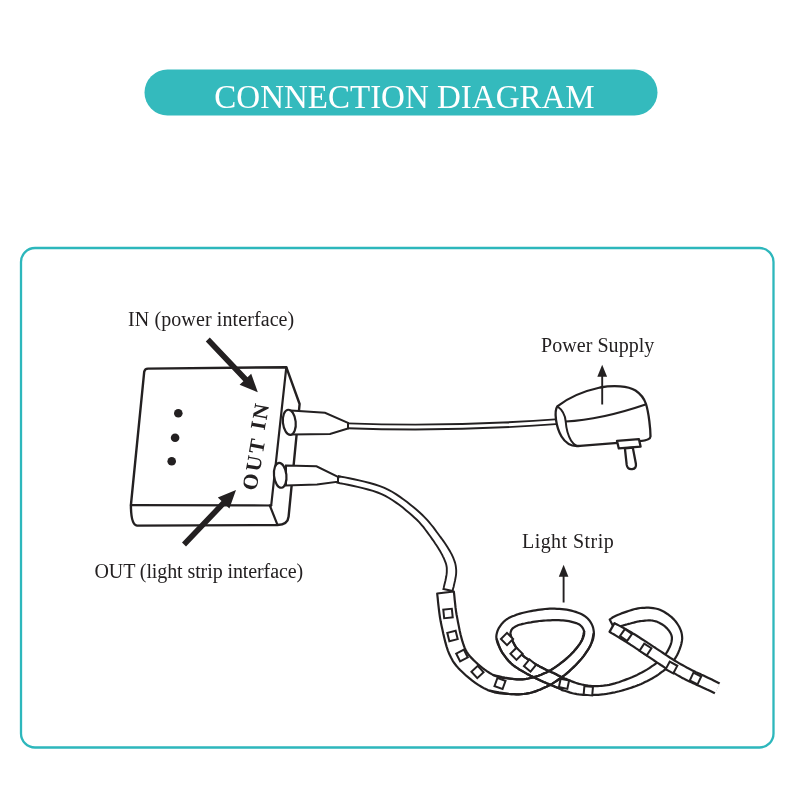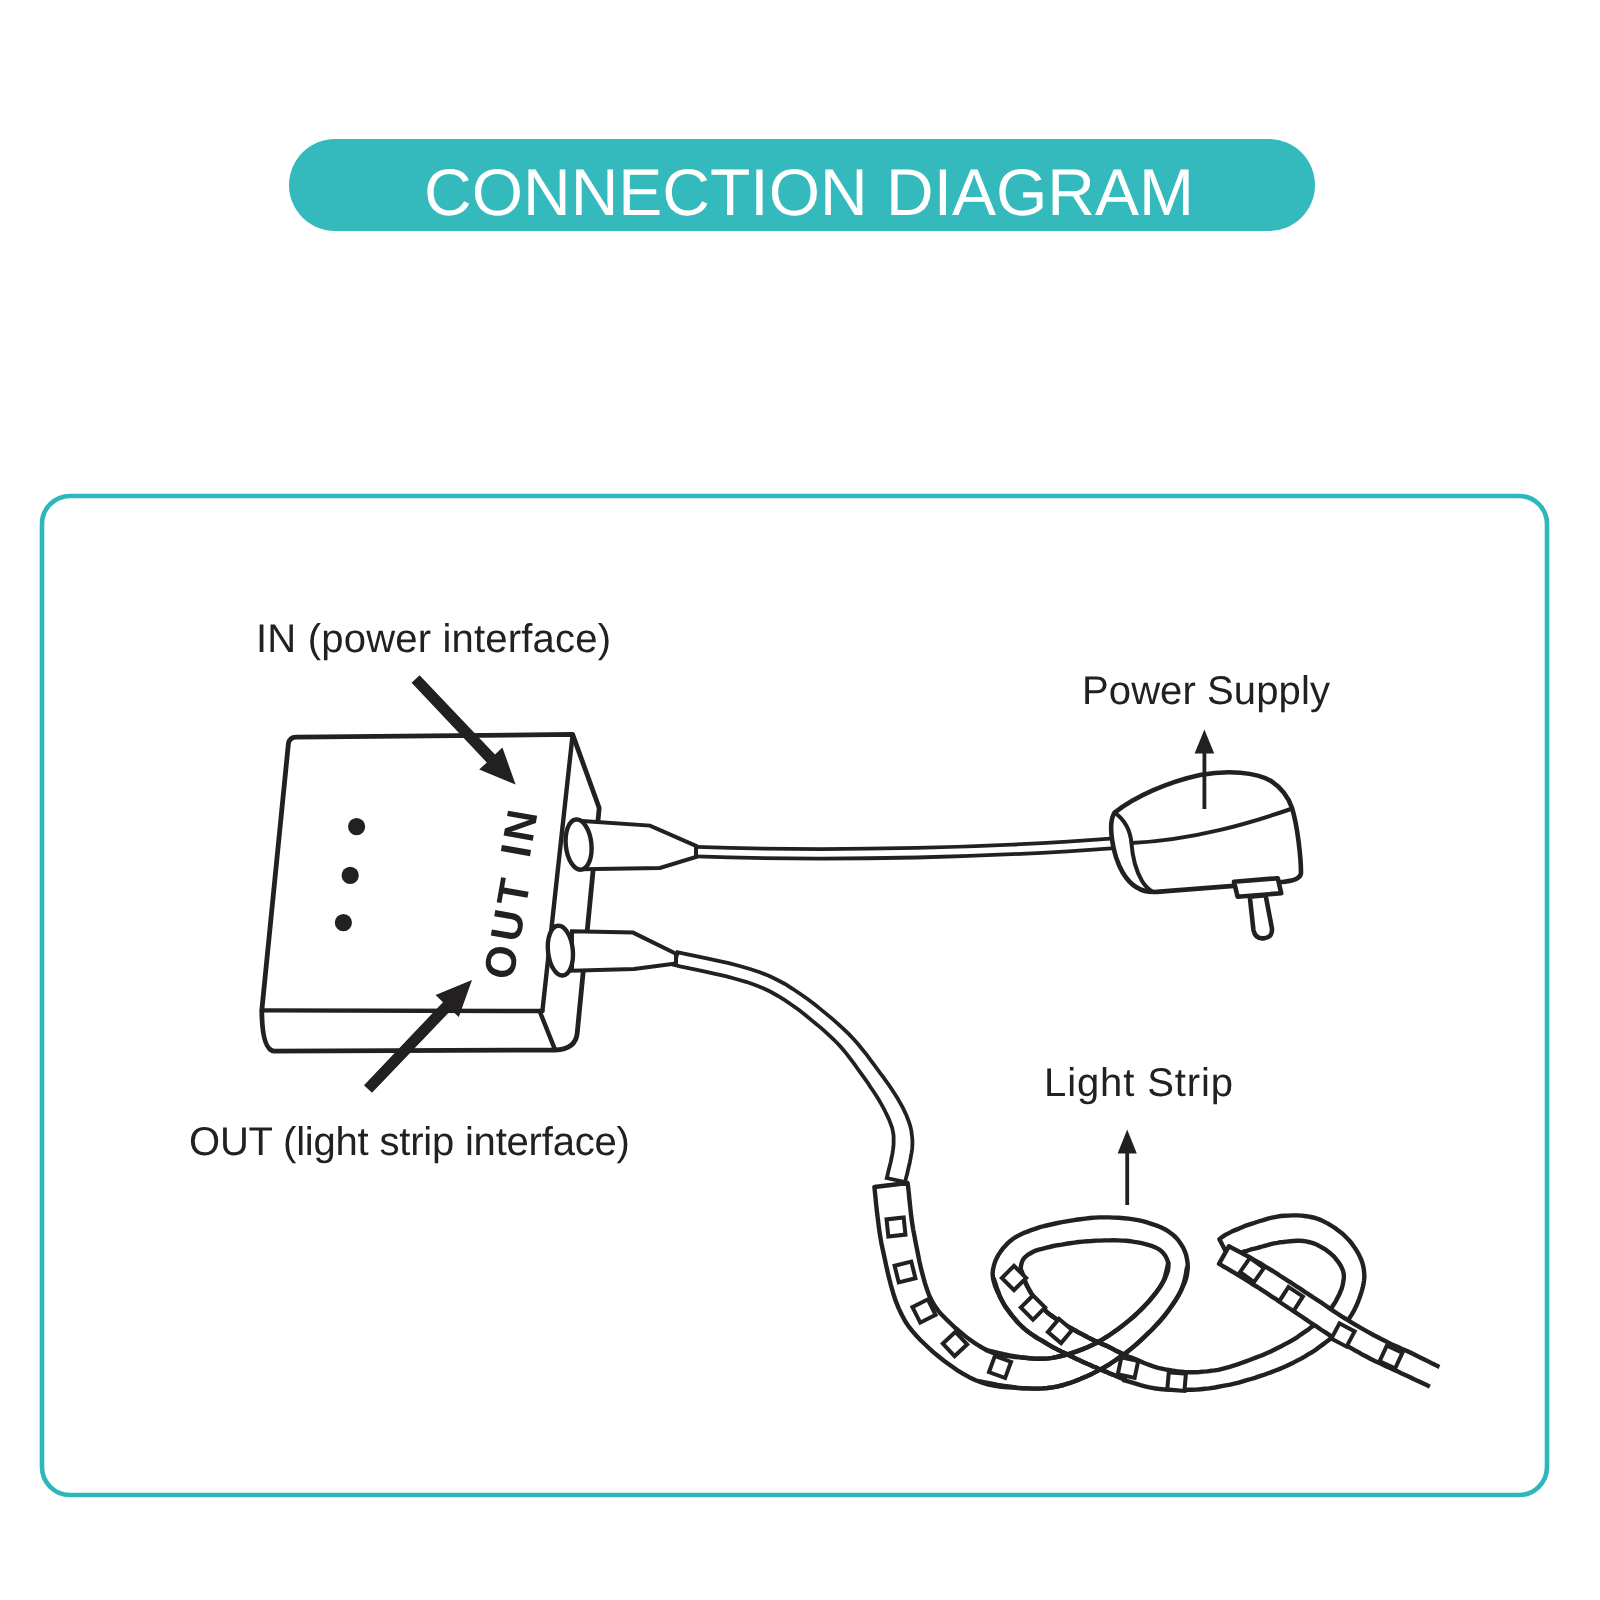--- a/index.html
+++ b/index.html
@@ -1,16 +1,16 @@
 <!DOCTYPE html>
 <html><head>
 <meta charset="utf-8">
 <style>
   html,body{margin:0;padding:0;background:#fff;}
-  .wrap{width:800px;height:800px;position:relative;font-family:Liberation Sans, sans-serif;}
+  .wrap{width:800px;height:800px;position:relative;font-family:Liberation Serif, serif;}
   svg{position:absolute;left:0;top:0;}
 </style>
 </head>
 <body>
 <div class="wrap">
 <svg width="800" height="800" viewBox="0 0 800 800">
 
   <rect x="144.5" y="69.5" width="513" height="46" rx="23" fill="#34babd"></rect>
   <text x="404.5" y="107.5" font-size="33" fill="#ffffff" text-anchor="middle">CONNECTION DIAGRAM</text>
 

